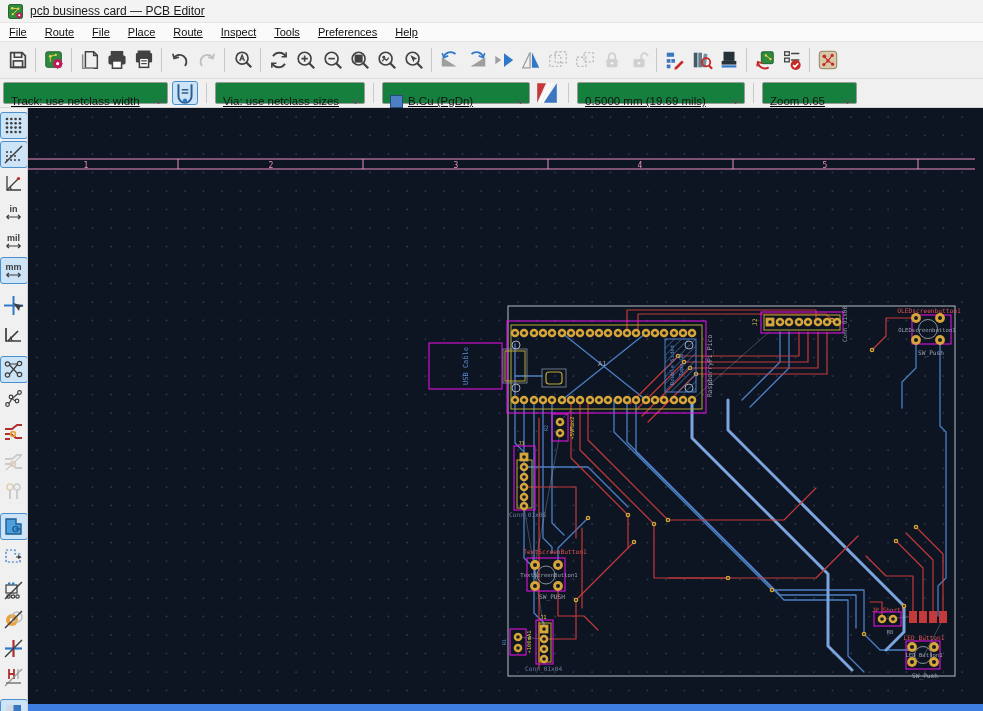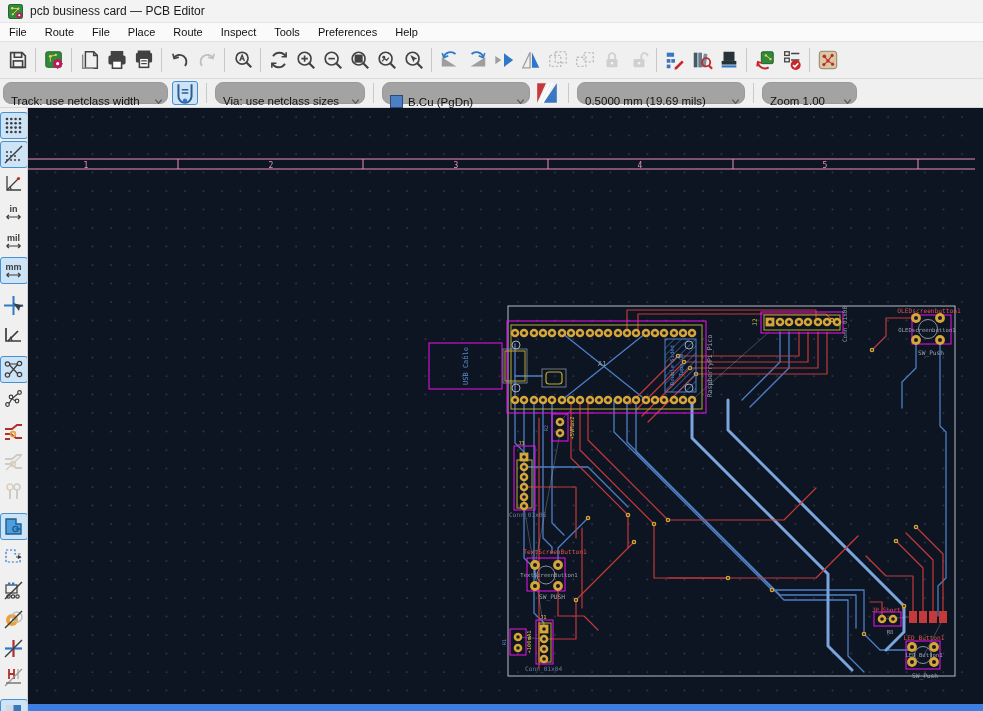--- a/index.html
+++ b/index.html
@@ -5,38 +5,38 @@
   :root{
     --canvas-bg:#0d1422; --grid-dot:#667084; --sheet-pink:#ef8fc0; --board-edge:#b9bdc4;
     --track-front:#c43a3a; --track-back:#4d7fc4; --track-back-thick:#7aa5dd;
     --pad-gold:#d7a63a; --hole-dark:#151a24; --courtyard:#f012f0; --fab-yellow:#bba733;
     --silk-ref:#e05252; --silk-value:#9aa2af; --back-silk:#6b7ba0; --yellow-note:#d8c84a;
     --usb-blue:#5a8fd0; --ratsnest:#cdd5e2; --scrollbar-blue:#3e7ee0;
     --active-btn-bg:#cde3f6; --active-btn-border:#4a90cf;
   }
   *{margin:0;padding:0;box-sizing:border-box;}
   body{font-family:"Liberation Sans",sans-serif;background:#e8e8e8;}
-  .window{position:relative;width:983px;height:711px;background:#f0f0f0;overflow:hidden;}
+  .window{position:relative;width:983px;height:711px;background:#f0f0f0;overflow:hidden;text-decoration:underline;}
 
   .titlebar{height:23px;background:#f3f3f3;display:flex;align-items:center;padding-left:8px;gap:7px;border-bottom:1px solid #e5e5e5;}
   .titlebar .ttl{font-size:12px;color:#1a1a1a;}
   .appicon{width:15px;height:15px;display:block;}
 
   .menubar{height:19px;background:#fafafa;display:flex;align-items:center;font-size:11px;color:#111;border-bottom:1px solid #e2e2e2;}
   .mi{padding:1px 9px;cursor:default;}
 
   .tb1{height:37px;background:#f0f0f0;display:flex;align-items:center;padding:0 4px;border-bottom:1px solid #dcdcdc;}
   .tbtn{width:27px;height:27px;border:1px solid transparent;background:transparent;border-radius:3px;display:flex;align-items:center;justify-content:center;padding:0;}
   .tbtn svg{width:22px;height:22px;display:block;}
   .tbtn.dis{opacity:.38;}
   .sep{width:1px;height:24px;background:#c9c9c9;margin:0 4px;flex:none;}
   .vsep{height:1px;width:24px;background:#c9c9c9;margin:3px auto;}
 
   .tb2{height:29px;background:#f0f0f0;display:flex;align-items:center;padding:0 3px;gap:4px;border-bottom:1px solid #d6d6d6;}
-  .combo{height:22px;background:#a3a3a3;border:1px solid #9a9a9a;border-radius:8px;display:flex;align-items:center;font-size:11.5px;color:#111;padding:16px 4px 0 7px;justify-content:space-between;gap:6px;}
+  .combo{height:22px;background:#15803d;border:1px solid #9a9a9a;border-radius:2px;display:flex;align-items:center;font-size:11.5px;color:#111;padding:16px 4px 0 7px;justify-content:space-between;gap:6px;}
   .combo .cw{white-space:nowrap;overflow:hidden;}
   .chev{width:9px;height:9px;flex:none;}
   .swatch{width:13px;height:13px;background:var(--track-back);border:1px solid #2a4a77;margin-right:5px;flex:none;}
   .sqbtn{width:26px;height:24px;border:1px solid transparent;border-radius:3px;display:flex;align-items:center;justify-content:center;background:transparent;padding:0;}
   .sqbtn.active{background:var(--active-btn-bg);border-color:var(--active-btn-border);}
   .tb2 .sep{height:20px;}
 
   .bodywrap{position:absolute;top:108px;left:0;right:0;bottom:0;display:flex;}
   .lefttb{width:28px;background:#f0f0f0;border-right:1px solid #d0d0d0;display:flex;flex-direction:column;align-items:center;padding-top:4px;overflow:hidden;flex:none;}
   .lbtn{width:28px;height:27px;border:1px solid transparent;border-radius:3px;background:transparent;display:flex;align-items:center;justify-content:center;margin-bottom:2px;padding:0;flex:none;}
@@ -330,21 +330,21 @@
       </button>
     <div class="sep"></div>
     <div class="combo" style="width:150px">
       <span class="cw">Via: use netclass sizes</span>
       <svg class="chev" viewBox="0 0 10 10" fill="none" stroke="#555" stroke-width="1.4">
           <path d="M1.5 3 L5 7 L8.5 3"></path>
         </svg>
     </div>
     <div class="sep"></div>
     <div class="combo" style="width:148px">
-      <span style="display:flex;align-items:flex-end;min-width:0">
+      <span style="display:flex;align-items:center;min-width:0">
           <span class="swatch"></span>
           <span class="cw">B.Cu (PgDn)</span>
         </span>
       <svg class="chev" viewBox="0 0 10 10" fill="none" stroke="#555" stroke-width="1.4">
           <path d="M1.5 3 L5 7 L8.5 3"></path>
         </svg>
     </div>
     <button class="sqbtn">
         <svg viewBox="0 0 22 22">
           <path d="M2 2 h8 L2 20 Z" fill="#c43a3a"></path>
@@ -354,21 +354,21 @@
       </button>
     <div class="sep"></div>
     <div class="combo" style="width:168px">
       <span class="cw">0.5000 mm (19.69 mils)</span>
       <svg class="chev" viewBox="0 0 10 10" fill="none" stroke="#555" stroke-width="1.4">
           <path d="M1.5 3 L5 7 L8.5 3"></path>
         </svg>
     </div>
     <div class="sep"></div>
     <div class="combo" style="width:95px">
-      <span class="cw">Zoom 1.00</span>
+      <span class="cw">Zoom 0.65</span>
       <svg class="chev" viewBox="0 0 10 10" fill="none" stroke="#555" stroke-width="1.4">
           <path d="M1.5 3 L5 7 L8.5 3"></path>
         </svg>
     </div>
   </div>
 
   <div class="bodywrap">
 
     <div class="lefttb">
       <button class="lbtn active">

